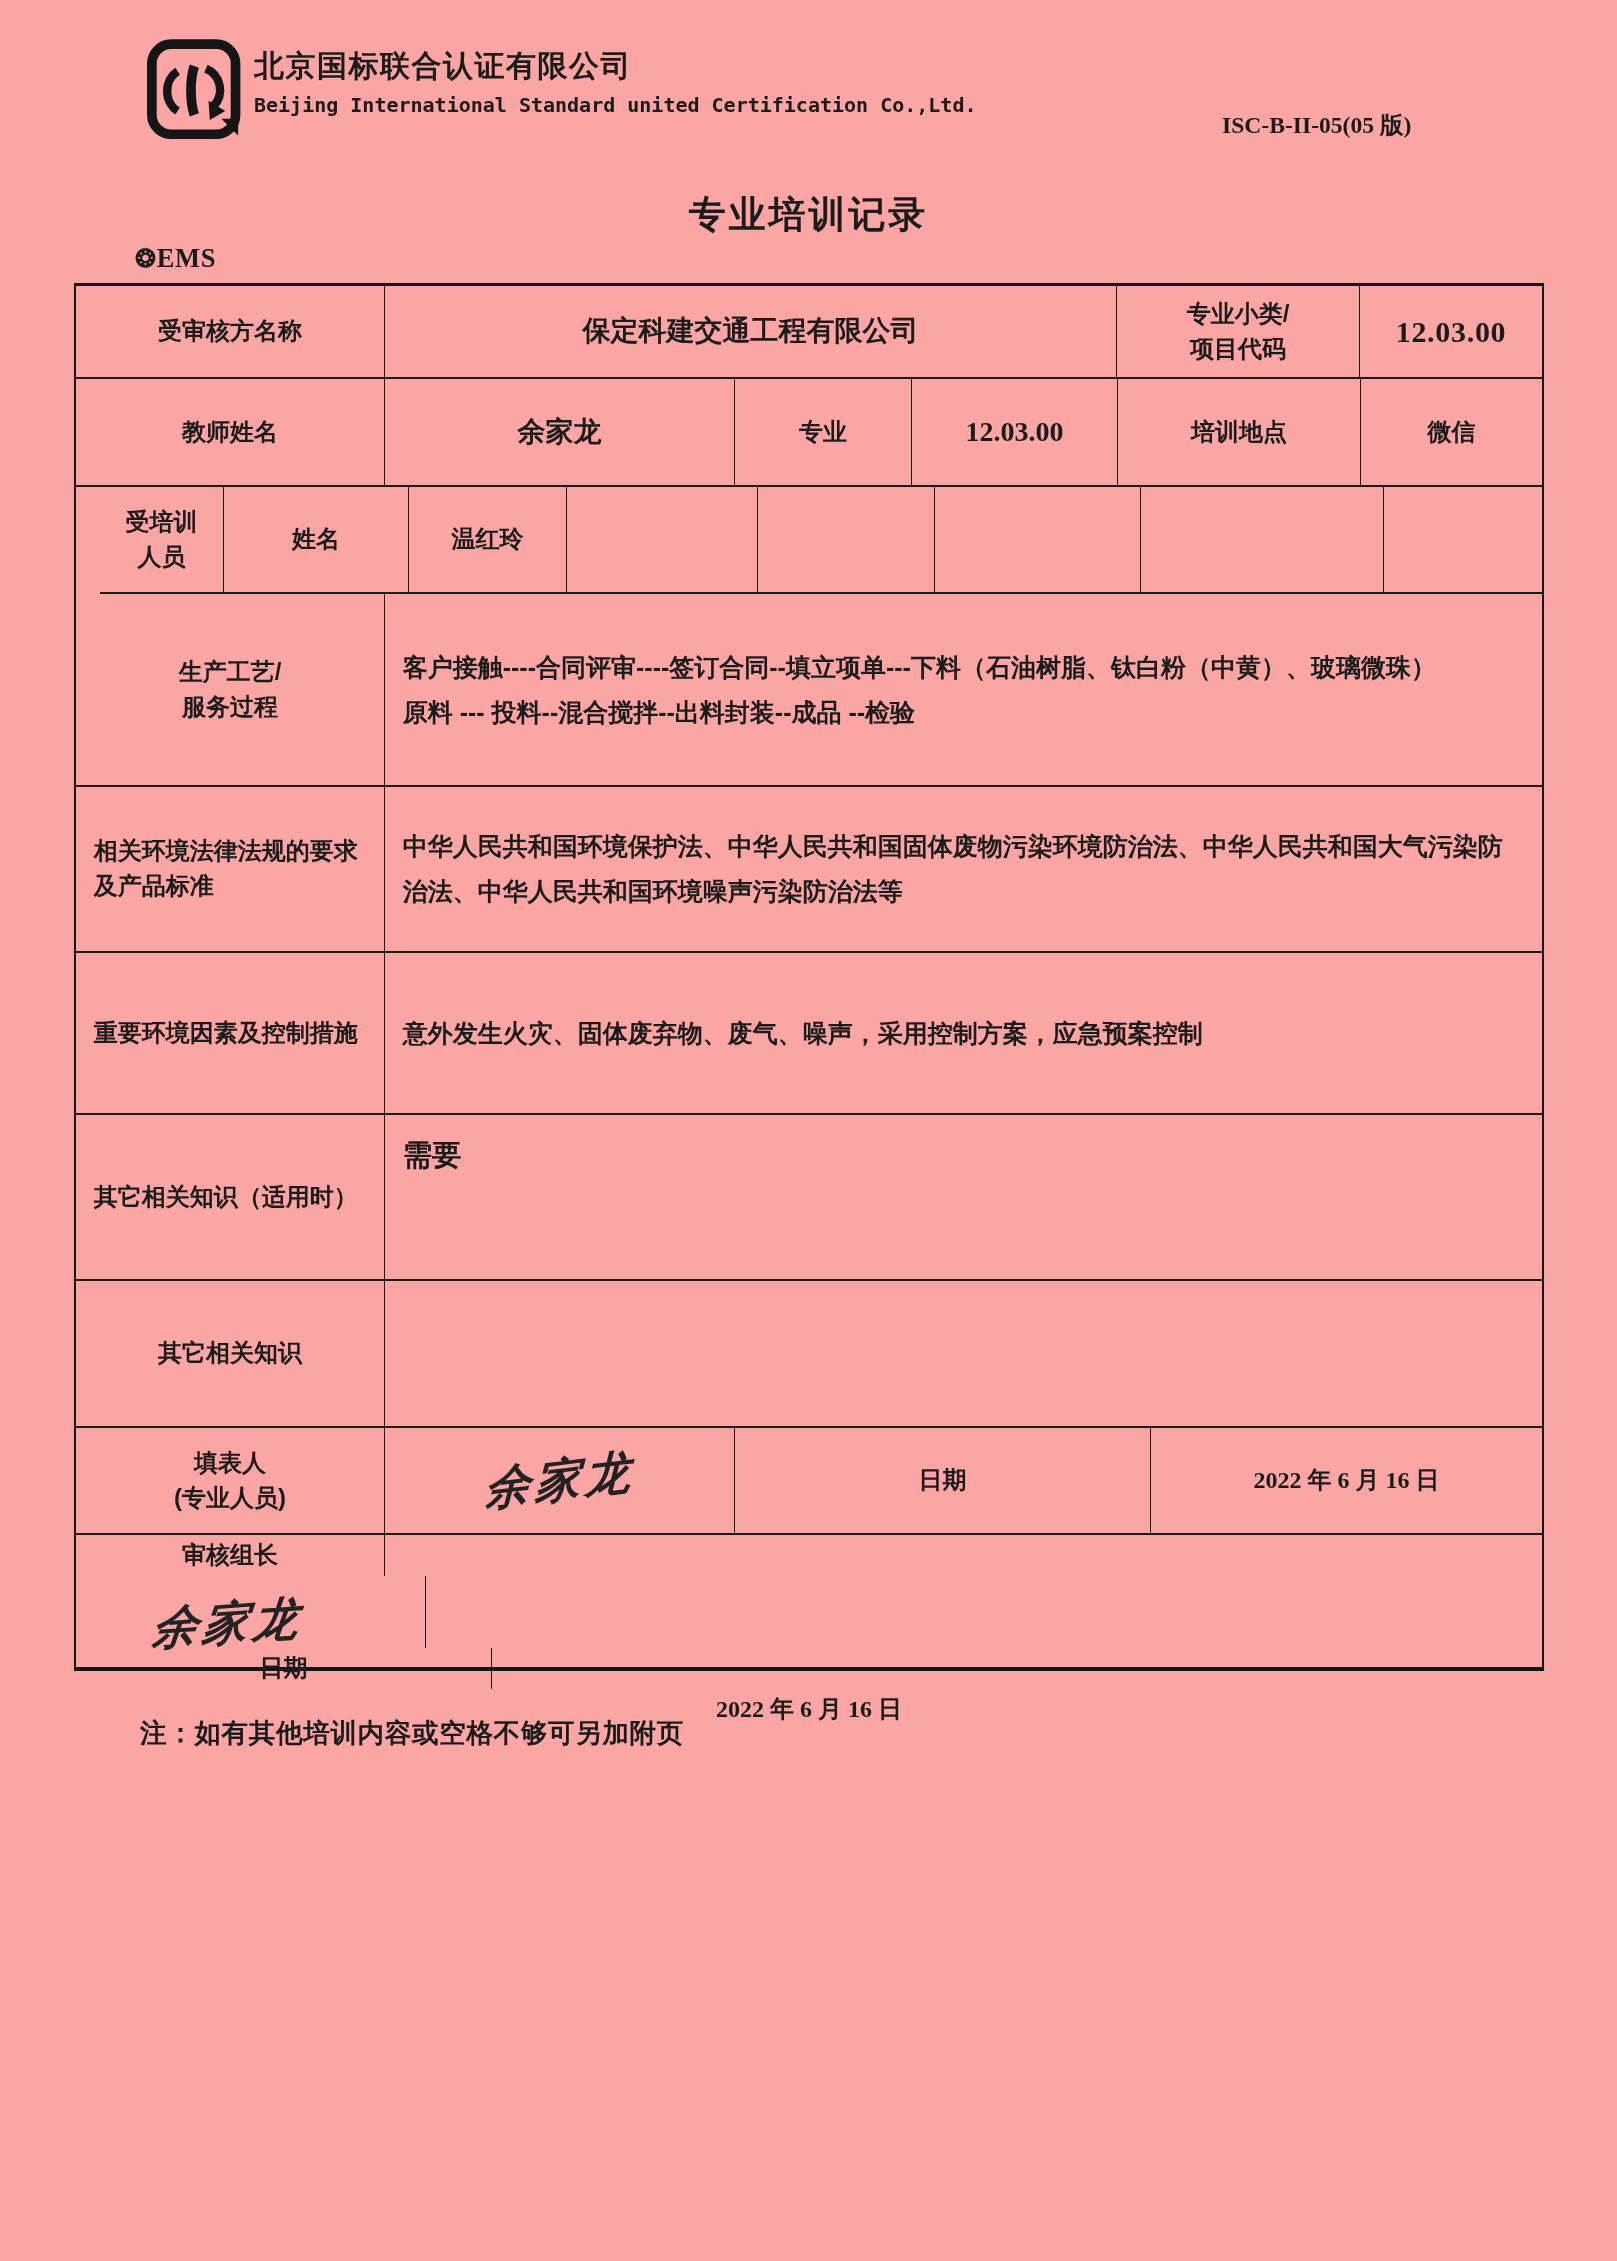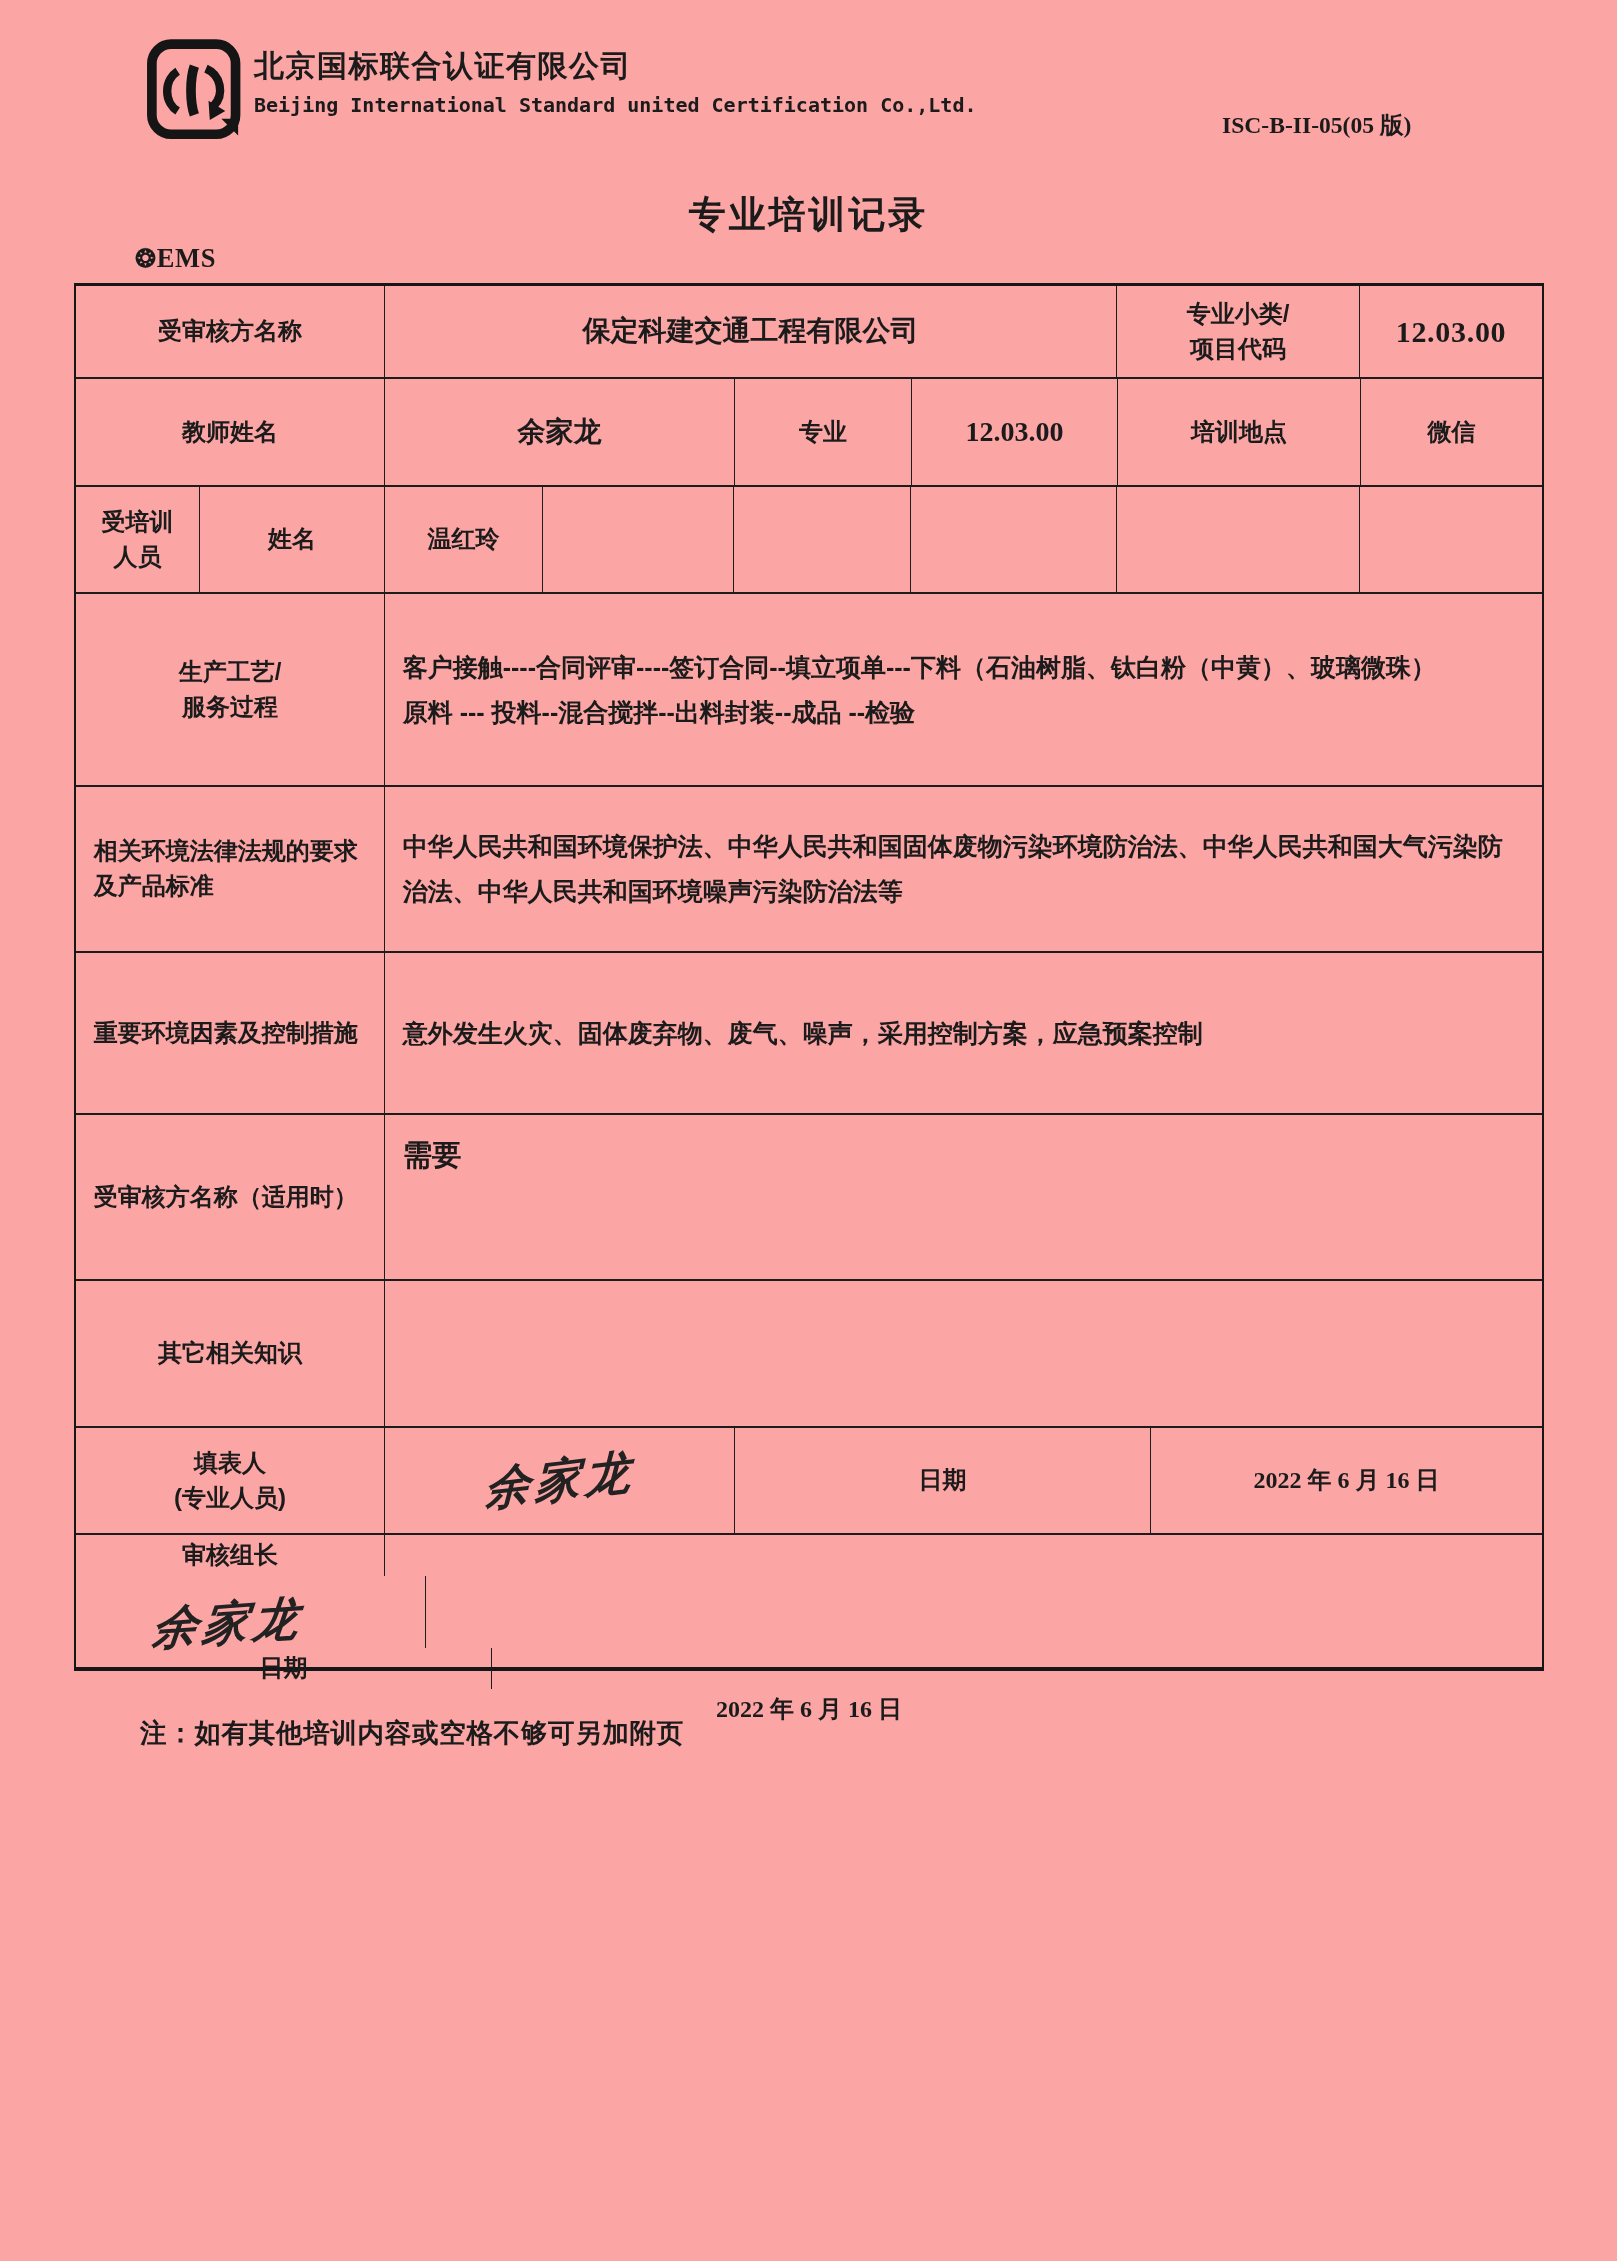--- a/index.html
+++ b/index.html
@@ -43,21 +43,21 @@
   
   .ftable{
     position:absolute;left:74px;top:283px;width:1470px;height:1388px;
     border:2.9px solid #161616;border-top-width:3.7px;border-bottom-width:4.4px;
     box-sizing:border-box;background:transparent;
   }
   .row{display:flex;border-bottom:2.2px solid #1c1c1c;box-sizing:border-box;}
   .row:last-child{border-bottom:none;flex-direction:column;}
   .r1{height:93px;}
   .r2{height:108px;}
-  .r3{height:107px;}
+  .r3{height:107px;margin-left:24px;}
   .r4{height:193px;}
   .r5{height:162px;}
   .r6{height:166px;}
   .r7{height:166px;}
   .r8{height:147px;}
   .r9{height:107px;}
   .r10{height:130px;}
   .cell{
     border-right:1.5px solid #1c1c1c;box-sizing:border-box;
     display:flex;align-items:center;justify-content:center;
@@ -209,21 +209,21 @@
       <div class="cell w420 leftcell">
           <span>重要环境因素及控制措施</span>
         </div>
       <div class="cell leftcell content">
           <span>意外发生火灾、固体废弃物、废气、噪声，采用控制方案，应急预案控制</span>
         </div>
     </div>
 
     <div class="row r7">
       <div class="cell w420 leftcell">
-          <span>受审核方名称（适用时）</span>
+          <span>其它相关知识（适用时）</span>
         </div>
       <div class="cell leftcell topcell need">
           <span>需要</span>
         </div>
     </div>
 
     <div class="row r8">
       <div class="cell w420">
           <span>其它相关知识</span>
         </div>

